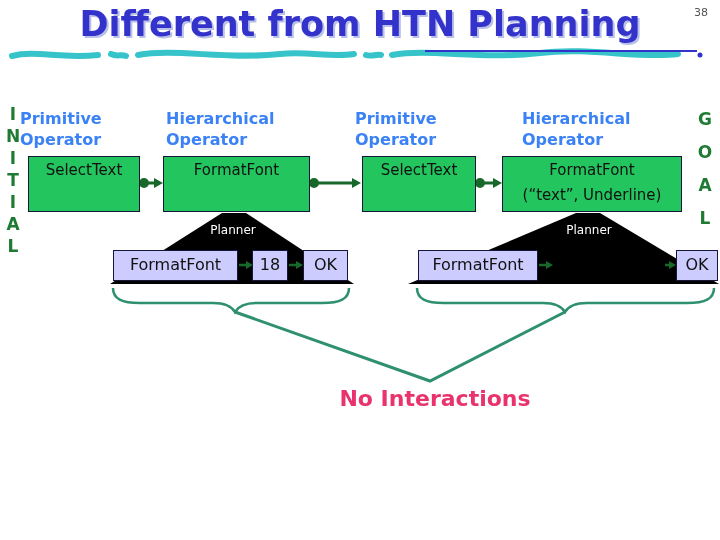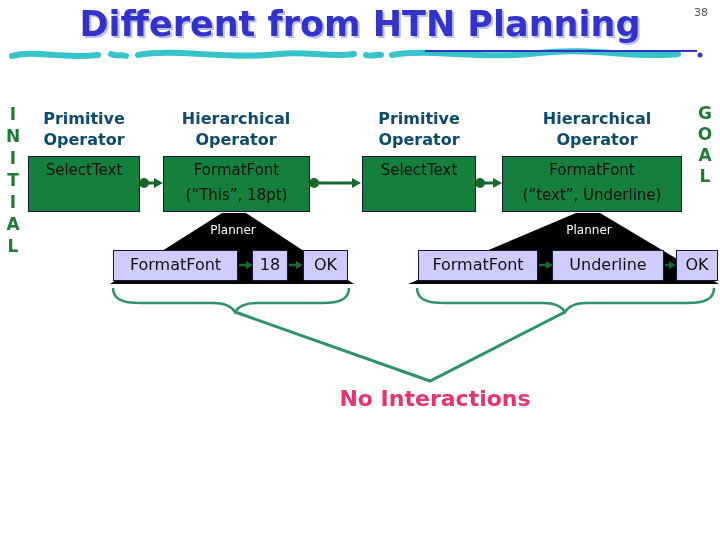--- a/index.html
+++ b/index.html
@@ -7,30 +7,30 @@
          font-family:"DejaVu Sans",sans-serif;overflow:hidden;}
 
   .title{position:absolute;left:16px;top:4px;width:688px;text-align:center;
          font-size:35px;font-weight:bold;color:#3333cc;
          text-shadow:2px 2px 0 #b9c1e8;z-index:2;}
   .page-num{position:absolute;left:694px;top:6px;font-size:11px;color:#555;z-index:2;text-align:center;}
 
   .vlabel{position:absolute;width:18px;text-align:center;font-weight:bold;
           color:#1f7a34;font-size:17px;z-index:2;}
   .initial{left:4px;top:103px;line-height:22px;}
-  .goal{left:696px;top:103px;line-height:21px;}
+  .goal{left:696px;top:103px;line-height:33px;}
 
-  .oplabel{position:absolute;text-align:center;color:#0c4a6e;font-weight:bold;
+  .oplabel{position:absolute;color:#3b82f6;font-weight:bold;
            font-size:16px;line-height:21px;z-index:2;}
   .l1{left:20px;top:108px;width:128px;}
   .l2{left:166px;top:108px;width:140px;}
   .l3{left:355px;top:108px;width:128px;}
   .l4{left:522px;top:108px;width:150px;}
 
-  .opbox{position:absolute;background:#15803d;border:1.5px solid #16163a;
+  .opbox{position:absolute;background:#22c55e;border:1.5px solid #16163a;
          text-align:center;font-size:15px;line-height:25px;color:#111;
          z-index:2;padding-top:1px;box-sizing:border-box;}
   .b1{left:28px;top:156px;width:112px;height:56px;}
   .b2{left:163px;top:156px;width:147px;height:56px;}
   .b3{left:362px;top:156px;width:114px;height:56px;}
   .b4{left:502px;top:156px;width:180px;height:56px;}
 
   .planner{position:absolute;color:#ffffff;font-size:12px;text-align:center;
            z-index:2;}
   .p1{left:183px;top:223px;width:100px;}
@@ -78,38 +78,36 @@
   <div class="oplabel l4">
     <div>Hierarchical</div>
     <div>Operator</div>
   </div>
 
   <div class="opbox b1">
     <div>SelectText</div>
   </div>
   <div class="opbox b2">
     <div>FormatFont</div>
-    <div>(“This”, 18pt)</div>
   </div>
   <div class="opbox b3">
     <div>SelectText</div>
   </div>
   <div class="opbox b4">
     <div>FormatFont</div>
     <div>(“text”, Underline)</div>
   </div>
 
   <div class="planner p1">Planner</div>
   <div class="planner p2">Planner</div>
 
   <div class="step sl1">FormatFont</div>
   <div class="step sl2">18</div>
   <div class="step sl3">OK</div>
   <div class="step sr1">FormatFont</div>
-  <div class="step sr2">Underline</div>
   <div class="step sr3">OK</div>
 
   <div class="no-interactions">No Interactions</div>
 
   <svg class="shapes" width="720" height="540" viewBox="0 0 720 540">
 
     <g stroke="#36c3ca" stroke-width="6" fill="none" stroke-linecap="round">
       <path d="M12,56 C35,50 60,59 98,55"></path>
       <path d="M111,54 C117,57 121,54 126,56"></path>
       <path d="M138,55 C175,48 225,60 280,54 C310,51 330,58 354,54"></path>

